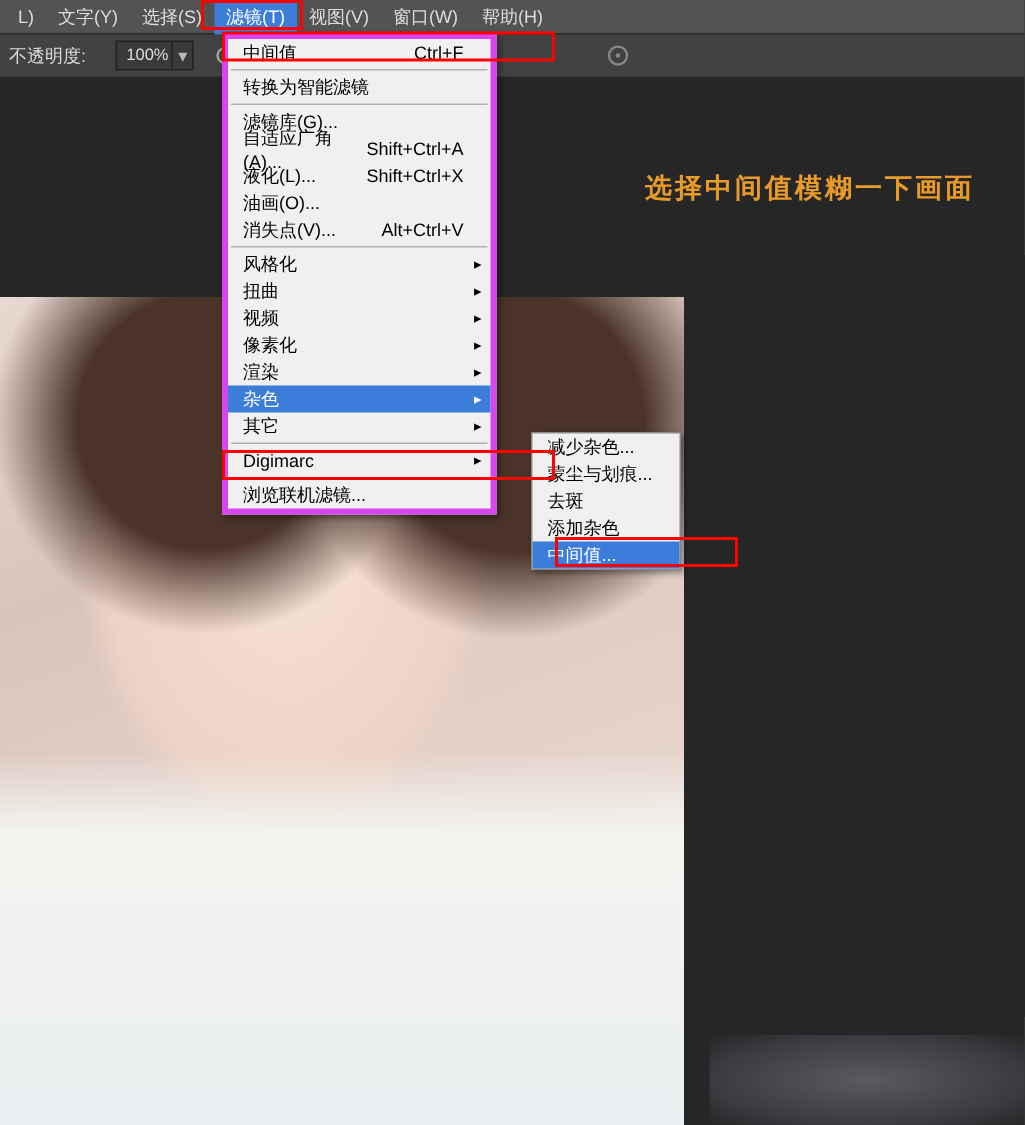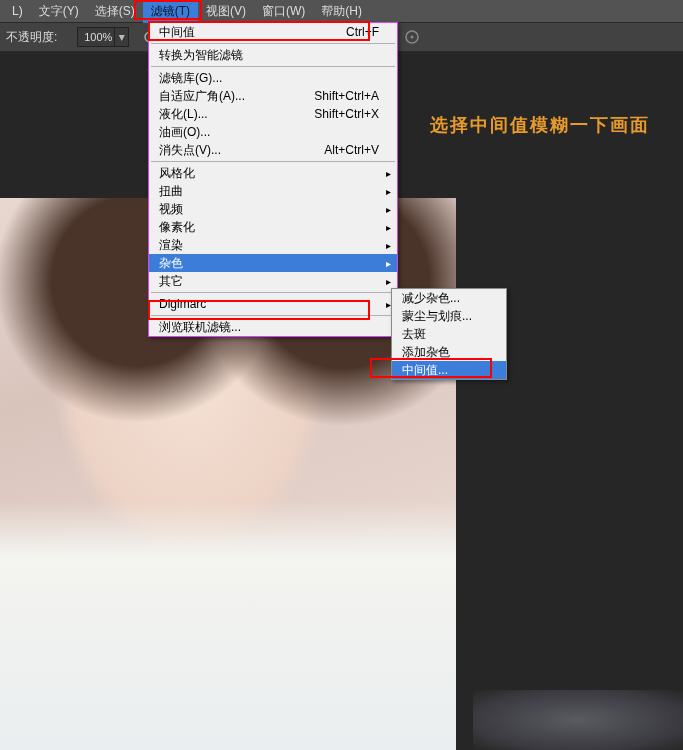--- a/index.html
+++ b/index.html
@@ -1,37 +1,37 @@
 <!DOCTYPE html>
 <html><head>
 <meta charset="utf-8">
 <style>
 *{margin:0;padding:0;box-sizing:border-box;font-family:"Microsoft YaHei",SimSun,sans-serif;font-size:12px}
 body{background:#535353;width:683px;height:750px;overflow:hidden;position:relative}
 .menubar{background:#535353;height:22px;display:flex;align-items:center;padding-left:4px;color:#ddd}
 .menubar span{padding:3px 8px;cursor:default}
-.menubar span.active{background:#3b7dd8;color:#0f172a}
+.menubar span.active{background:#3b7dd8;color:#ffffff}
 .toolbar{background:#424242;height:30px;border-top:1px solid #2a2a2a;border-bottom:1px solid #2a2a2a;display:flex;align-items:center;padding-left:6px;color:#ddd}
 .toolbar .label{margin-right:20px}
 .opacity-box{display:flex;align-items:center;background:#3a3a3a;border:1px solid #222;height:20px}
 .opacity-box input{background:#3a3a3a;border:none;color:#ddd;width:36px;text-align:right;padding-right:2px;font-size:11px}
 .opacity-box .dd{width:14px;height:18px;border-left:1px solid #222;display:flex;align-items:center;justify-content:center;color:#bbb}
 .tool-icon{width:22px;height:22px;margin-left:10px;display:flex;align-items:center;justify-content:center;color:#bbb}
 .canvas-area{position:absolute;top:52px;left:0;right:0;bottom:0;background:#262626}
 .photo{position:absolute;left:0;top:146px;width:456px;height:552px;background:linear-gradient(160deg,#e8d8d0 0%,#d9c4bc 30%,#e4d2ca 60%,#f0e6e0 100%)}
 .photo::before{content:"";position:absolute;left:50px;top:40px;width:280px;height:320px;border-radius:50% 50% 45% 45%;background:radial-gradient(ellipse at 50% 40%,#f5e2d6 0%,#ecd3c5 60%,transparent 70%)}
 .photo::after{content:"";position:absolute;left:0;top:0;width:100%;height:100%;background:radial-gradient(circle at 30% 15%,#4a342a 0%,#4a342a 15%,transparent 25%),radial-gradient(circle at 75% 15%,#4a342a 0%,#4a342a 15%,transparent 25%),linear-gradient(180deg,transparent 55%,#f4f4f0 65%,#eaeef0 100%)}
 .annotation{position:absolute;left:430px;top:113px;color:#e89b2a;font-size:18px;font-weight:bold;letter-spacing:2px}
 .bottom-sq{position:absolute;right:0;bottom:0;width:210px;height:60px;background:radial-gradient(ellipse at center,#5a5a62 0%,#3a3a40 70%,#262626 100%)}
-.dropdown{position:absolute;left:148px;top:22px;width:250px;background:#f0f0f0;border:1px solid #d946ef;box-shadow:2px 2px 4px rgba(0,0,0,.4)}
+.dropdown{position:absolute;left:148px;top:22px;width:183px;background:#f0f0f0;border:4px solid #d946ef;box-shadow:2px 2px 4px rgba(0,0,0,.4)}
 .dropdown .item{height:18px;display:flex;align-items:center;justify-content:space-between;padding:0 18px 0 10px;color:#000;cursor:default;position:relative}
 .dropdown .item.highlight{background:#3b7dd8;color:#fff}
 .dropdown .sep{height:1px;background:#b0b0b0;margin:2px 2px}
 .dropdown .arrow::after{content:"▸";position:absolute;right:6px;font-size:10px}
-.submenu{position:absolute;left:391px;top:288px;width:116px;background:#f0f0f0;border:1px solid #8a8a8a;box-shadow:2px 2px 4px rgba(0,0,0,.4)}
+.submenu{position:absolute;left:354px;top:288px;width:100px;background:#f0f0f0;border:1px solid #8a8a8a;box-shadow:2px 2px 4px rgba(0,0,0,.4)}
 .submenu .item{height:18px;display:flex;align-items:center;padding:0 10px;color:#000}
 .submenu .item.highlight{background:#3b7dd8;color:#ffffff}
 .redbox{position:absolute;border:2px solid #f00;pointer-events:none}
 .rb-menu{left:134px;top:0;width:68px;height:20px}
 .rb-noise{left:148px;top:300px;width:222px;height:20px}
 .rb-median{left:370px;top:358px;width:122px;height:20px}
 .rb-top{left:148px;top:21px;width:222px;height:20px}
 </style>
 </head>
 <body>

